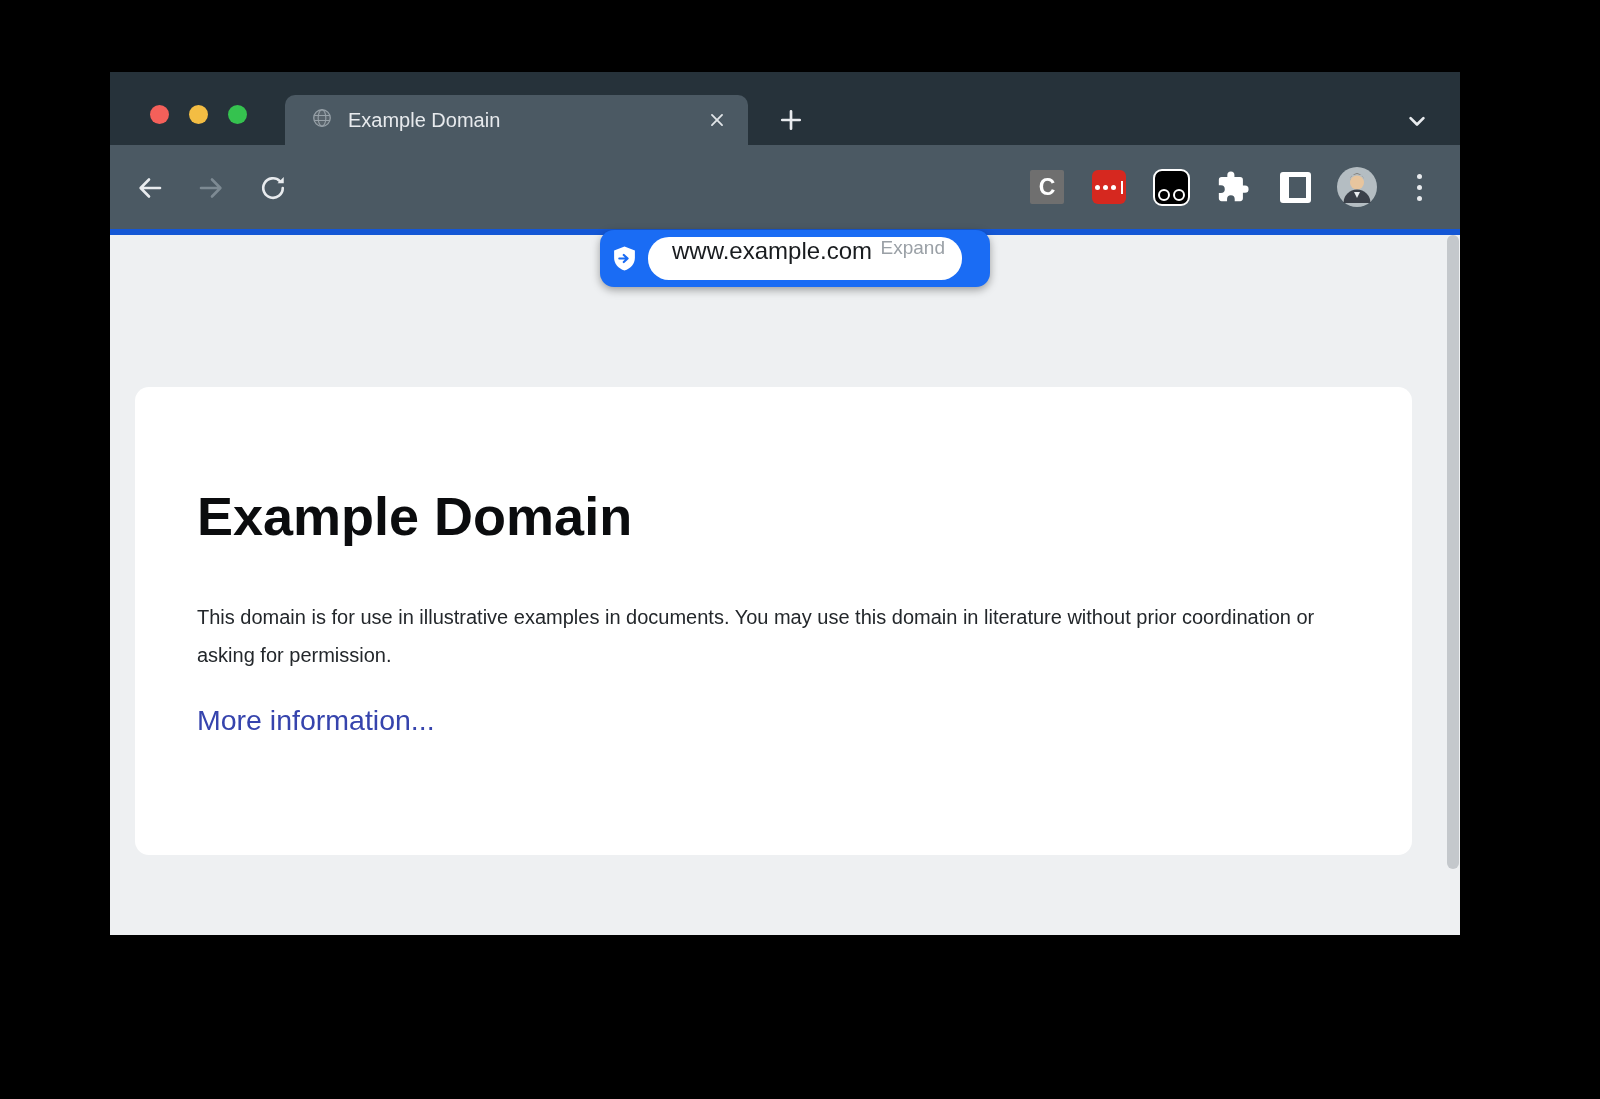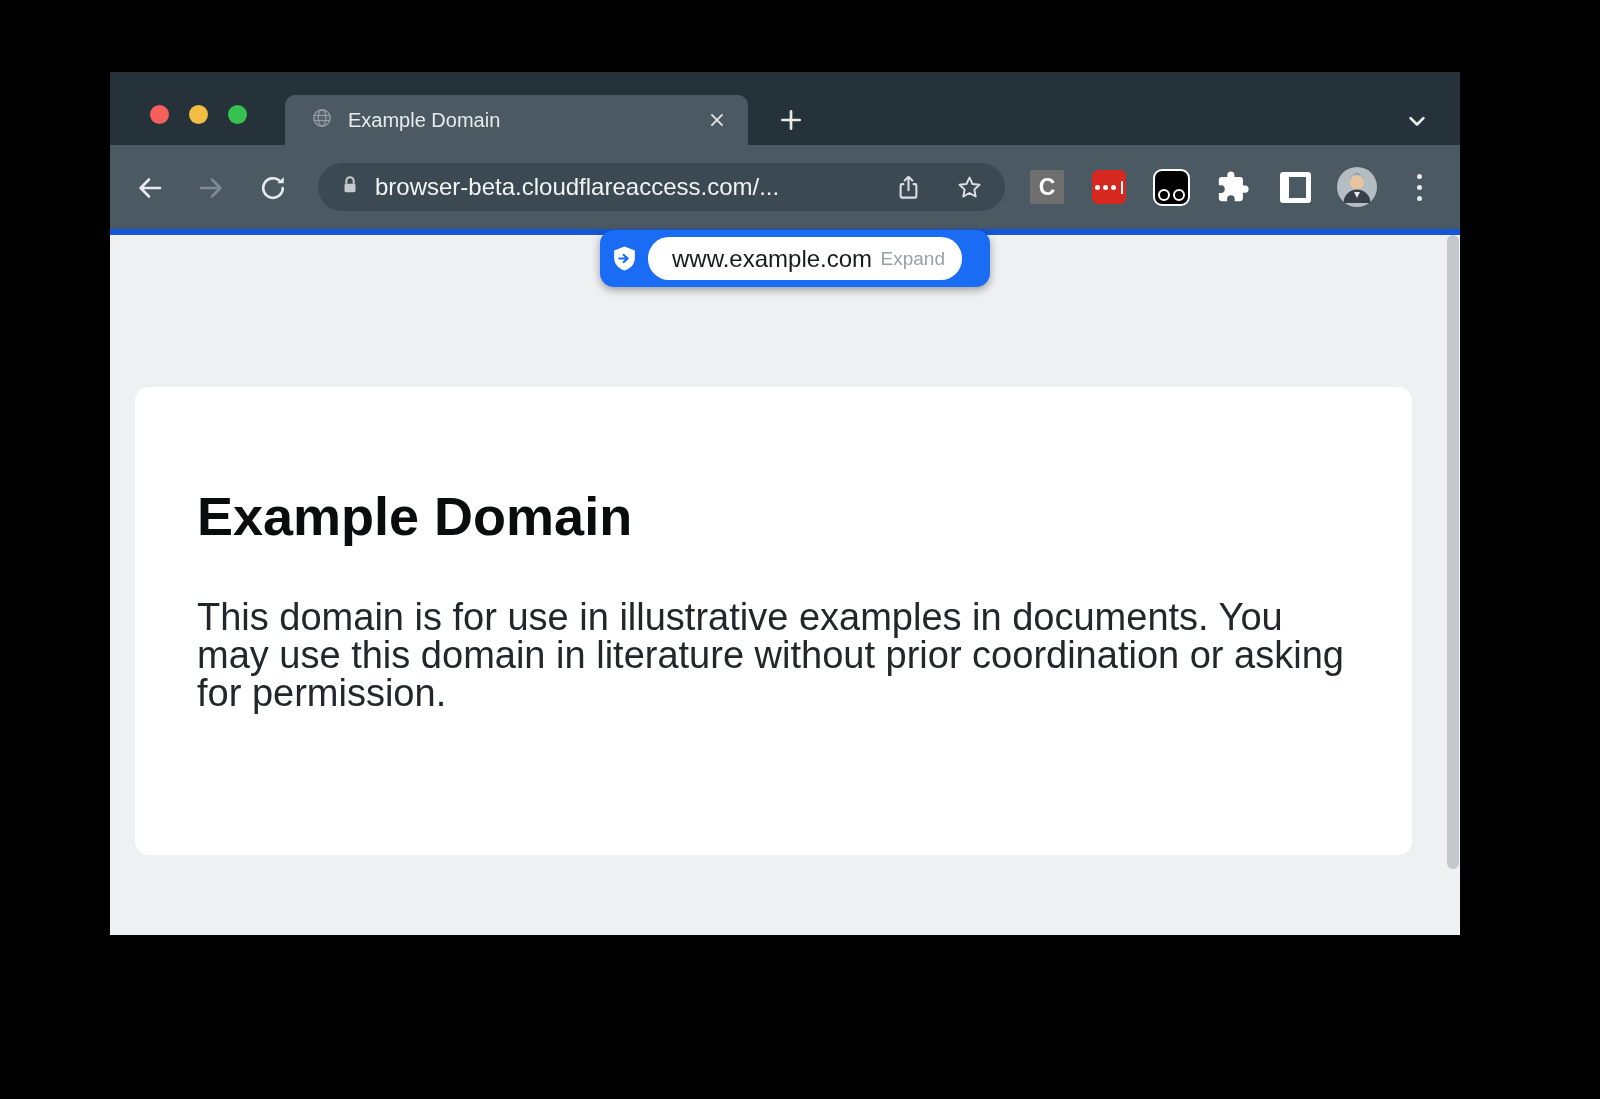--- a/index.html
+++ b/index.html
@@ -80,31 +80,31 @@
   .viewport { position:relative; height:700px; background:var(--page-bg,#eef0f2); }
 
   .overlay {
     position:absolute; left:490px; top:-5px; width:390px; height:57px;
     background:var(--accent-blue,#1a6cf4); border-radius:14px;
     display:flex; align-items:center; padding:7px 28px 7px 0;
     box-shadow:0 3px 9px rgba(0,0,0,.35); z-index:5;
   }
   .shieldbox { width:48px; display:flex; justify-content:center; }
   .innerpill { flex:1; height:43px; background:#fff; border-radius:21px;
-               display:flex; align-items:center; padding:0 17px 0 24px; }
+               display:flex; align-items:flex-start; padding:0 17px 0 24px; }
   .domain { font-size:24px; color:#191c1f; flex:1; white-space:nowrap; }
   .expand { font-size:19px; color:#9aa0a6; white-space:nowrap; }
 
   .card {
     position:absolute; left:25px; top:152px; width:1277px; height:468px;
     background:#fff; border-radius:14px;
     padding:100px 60px 0 62px;
   }
   .card h1 { margin:0; font-size:54px; line-height:59px; font-weight:bold; color:#0b0c0e; }
-  .card p  { margin:52px 0 0; font-size:38px; line-height:38px; color:#23272b; max-width:1150px; }
+  .card p  { margin:52px 0 0; font-size:20px; line-height:38px; color:#23272b; max-width:1150px; }
   .card a  { display:inline-block; margin-top:30px; font-size:28.5px;
              color:var(--link,#3644ad); text-decoration:none; }
 
   .scroll-thumb { position:absolute; right:1px; top:0; width:12px; height:634px;
                   border-radius:6px; background:#c4c8cc; }
 </style>
 </head>
 <body>
 
 <div class="window">
@@ -156,42 +156,20 @@
         <path d="M4 12h15M12.8 5.2l6.7 6.8-6.7 6.8" stroke="#7d8a93" stroke-width="2.1" fill="none" stroke-linecap="round" stroke-linejoin="round"></path>
       </svg>
     </button>
     <button class="iconbtn navbtn reload">
       <svg width="30" height="30" viewBox="0 0 24 24">
         <path d="M19.8 12a7.8 7.8 0 1 1-2.3-5.5" fill="none" stroke="#e8ebee" stroke-width="2.1" stroke-linecap="round"></path>
         <path d="M20.6 3.2v5h-5z" fill="#e8ebee"></path>
       </svg>
     </button>
 
-    <div class="addressbar">
-      <span>
-        <svg width="22" height="22" viewBox="0 0 24 24">
-          <path d="M8 10.5V7.5a4 4 0 0 1 8 0v3" fill="none" stroke="#c6cbd0" stroke-width="2.2"></path>
-          <rect x="6" y="10.5" width="12" height="9.5" rx="1.6" fill="#c6cbd0"></rect>
-        </svg>
-      </span>
-      <span class="url">browser-beta.cloudflareaccess.com/...</span>
-      <span class="addr-actions">
-        <button class="iconbtn">
-          <svg width="27" height="27" viewBox="0 0 24 24">
-            <path d="M7.5 9H6.2c-.7 0-1.2.5-1.2 1.2v9.6c0 .7.5 1.2 1.2 1.2h11.6c.7 0 1.2-.5 1.2-1.2v-9.6c0-.7-.5-1.2-1.2-1.2h-1.3" fill="none" stroke="#dde1e4" stroke-width="1.8" stroke-linecap="round"></path>
-            <path d="M12 14.5V3M8.6 5.8L12 2.4l3.4 3.4" fill="none" stroke="#dde1e4" stroke-width="1.8" stroke-linecap="round" stroke-linejoin="round"></path>
-          </svg>
-        </button>
-        <button class="iconbtn">
-          <svg width="27" height="27" viewBox="0 0 24 24">
-            <path d="M12 3.2l2.7 5.7 6.2.7-4.6 4.3 1.2 6.1-5.5-3.1-5.5 3.1 1.2-6.1L3.1 9.6l6.2-.7z" fill="none" stroke="#dde1e4" stroke-width="1.7" stroke-linejoin="round"></path>
-          </svg>
-        </button>
-      </span>
-    </div>
 
     <div class="extrow">
       <div class="extitem">
         <button class="iconbtn">
           <span class="ext-c">C</span>
         </button>
       </div>
       <div class="extitem">
         <button class="iconbtn">
           <span class="ext-red">
@@ -258,18 +236,19 @@
       </span>
       <span class="innerpill">
         <span class="domain">www.example.com</span>
         <span class="expand">Expand</span>
       </span>
     </div>
 
     <div class="card">
       <h1>Example Domain</h1>
       <p>This domain is for use in illustrative examples in documents. You may use this domain in literature without prior coordination or asking for permission.</p>
+      <a href="#">More information...</a>
     </div>
 
     <div class="scroll-thumb"></div>
   </div>
 
 </div>
 
 </body></html>

